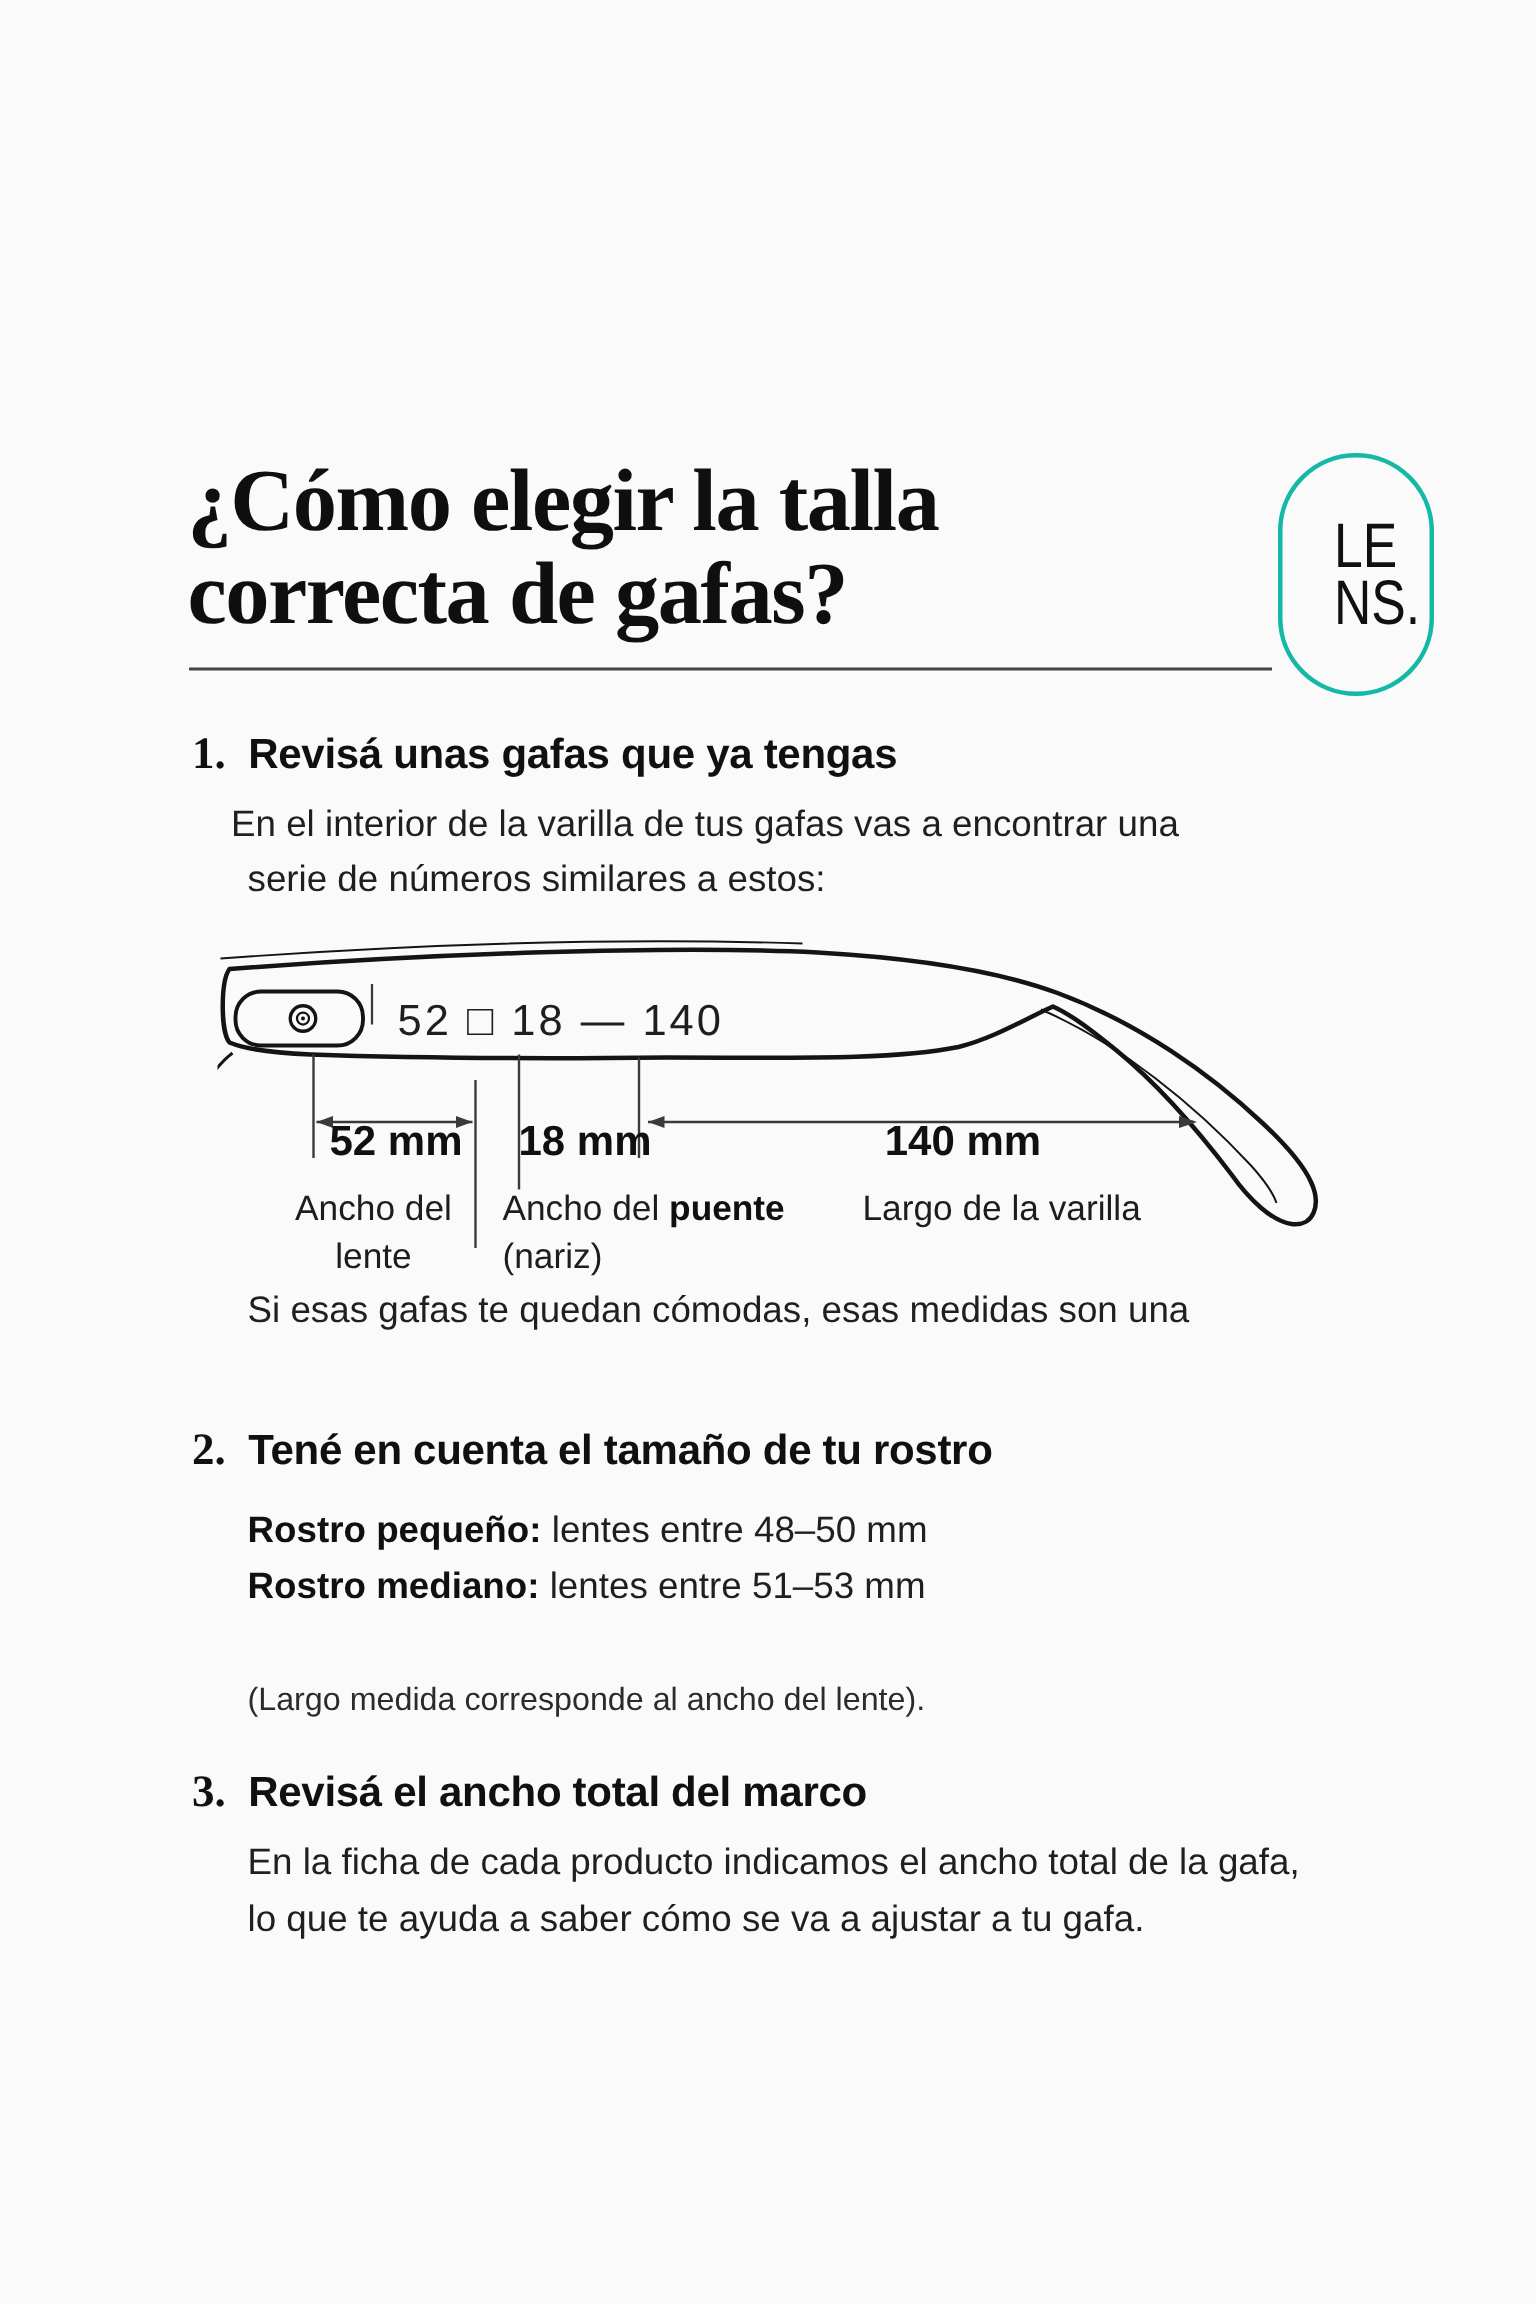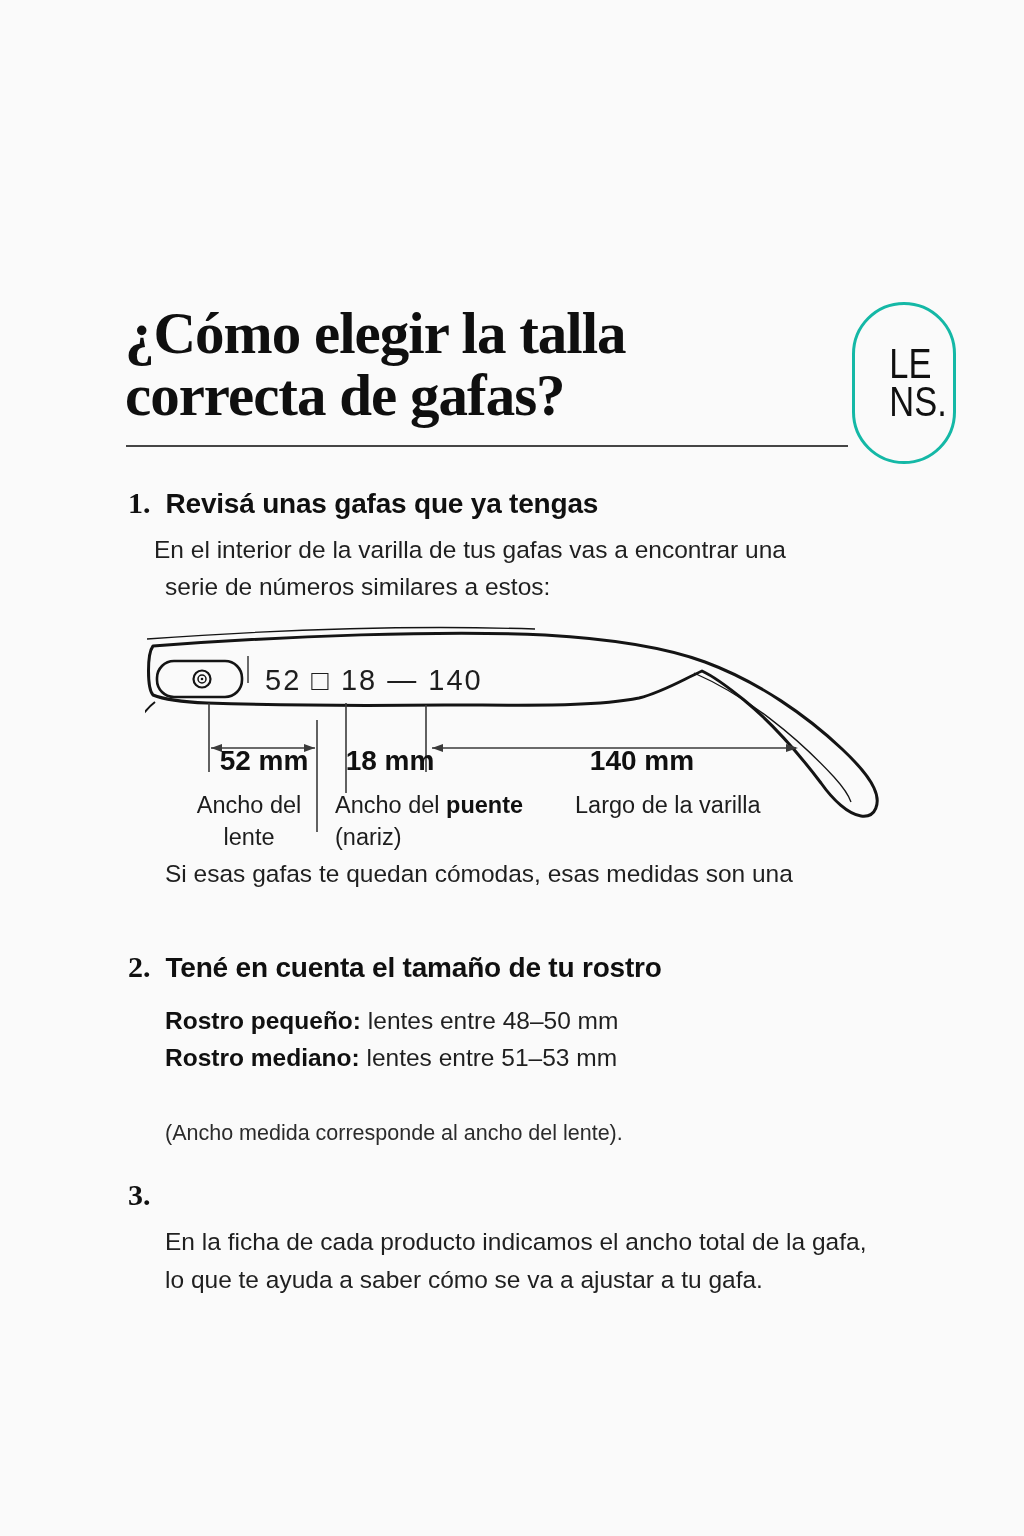--- a/index.html
+++ b/index.html
@@ -117,21 +117,22 @@
   </svg>
 
   <div class="abs body-line" style="left:165px;top:860px;">Si esas gafas te quedan cómodas, esas medidas son una</div>
 
   <div class="abs heading-row" style="left:128px;top:950px;">
     <span class="heading-num">2.</span>
     <span class="heading-text">Tené en cuenta el tamaño de tu rostro</span>
   </div>
   <div class="abs list-line" style="left:165px;top:1007px;"><b>Rostro pequeño:</b><span> lentes entre 48–50 mm</span></div>
   <div class="abs list-line" style="left:165px;top:1044px;"><b>Rostro mediano:</b><span> lentes entre 51–53 mm</span></div>
-  <div class="abs note-line" style="left:165px;top:1121px;">(Ancho medida corresponde al ancho del lente).</div>
+  <div class="abs note-line" style="left:165px;top:1121px;">(Largo medida corresponde al ancho del lente).</div>
 
   <div class="abs heading-row" style="left:128px;top:1178px;">
     <span class="heading-num">3.</span>
+    <span class="heading-text">Revisá el ancho total del marco</span>
   </div>
   <div class="abs body-line" style="left:165px;top:1228px;">En la ficha de cada producto indicamos el ancho total de la gafa,</div>
   <div class="abs body-line" style="left:165px;top:1266px;">lo que te ayuda a saber cómo se va a ajustar a tu gafa.</div>
 
 </div>
 
 </body></html>

